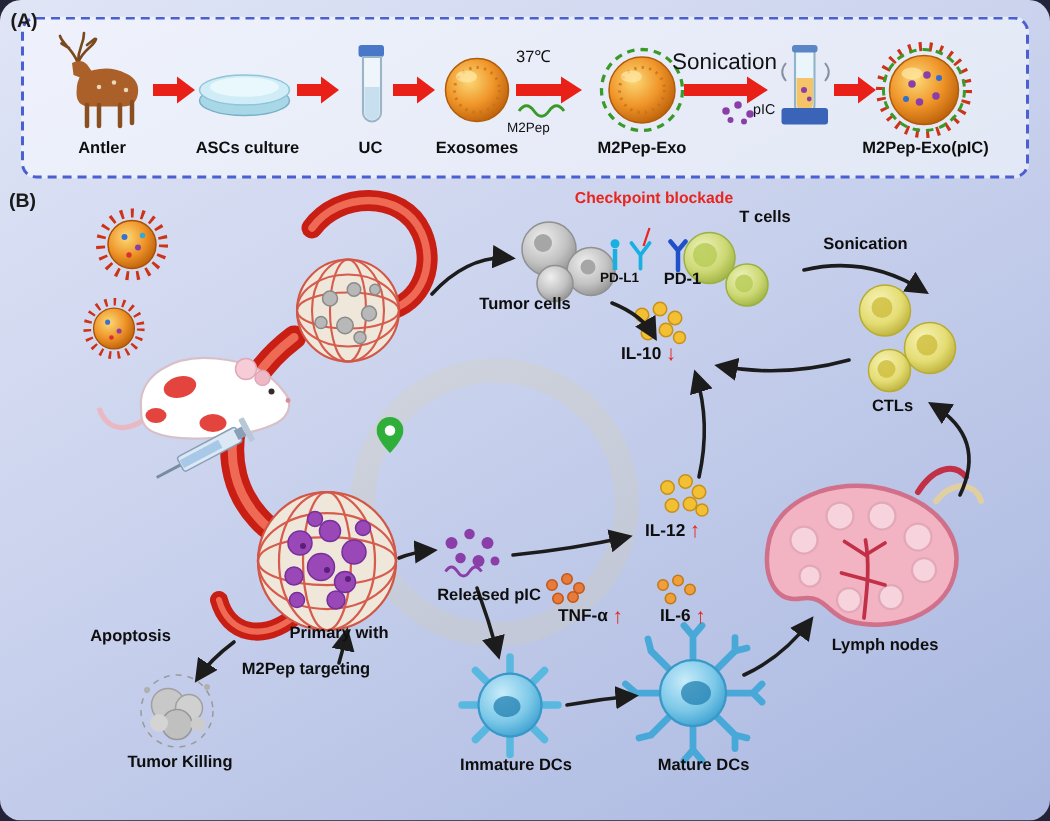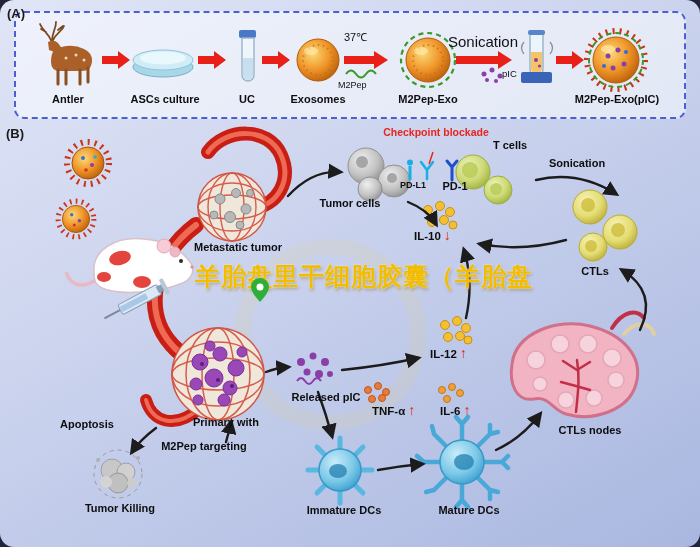--- a/index.html
+++ b/index.html
@@ -404,24 +404,23 @@
 
   <div class="checkpoint">
     <div>Checkpoint blockade</div>
   </div>
 
   <div class="lbl" style="left:486px;top:139px;width:48px;text-align:center">T cells</div>
   <div class="lbl" style="left:541px;top:157px;width:72px">Sonication</div>
   <div class="lbl" style="left:312px;top:197px;width:76px">Tumor cells</div>
   <div class="lbl" style="left:393px;top:180px;width:40px;font-size:9px">PD-L1</div>
   <div class="lbl" style="left:438px;top:180px;width:34px;font-size:11px">PD-1</div>
-  <div class="lbl" style="left:168px;top:241px;width:140px">Metastatic tumor</div>
   <div class="lbl" style="left:572px;top:265px;width:46px">CTLs</div>
   <div class="lbl" style="left:276px;top:391px;width:100px">Released pIC</div>
-  <div class="lbl" style="left:538px;top:424px;width:104px">CTLs nodes</div>
+  <div class="lbl" style="left:538px;top:424px;width:104px">Lymph nodes</div>
   <div class="lbl" style="left:50px;top:418px;width:74px">Apoptosis</div>
   <div class="lbl" style="left:174px;top:416px;width:104px">Primary with</div>
   <div class="lbl" style="left:146px;top:440px;width:116px">M2Pep targeting</div>
   <div class="lbl" style="left:72px;top:502px;width:96px">Tumor Killing</div>
   <div class="lbl" style="left:298px;top:504px;width:92px">Immature DCs</div>
   <div class="lbl" style="left:426px;top:504px;width:86px">Mature DCs</div>
 
   <div class="cyto" style="left:414px;top:228px">
     <span>IL-10</span>
     <span class="arr">↓</span>
@@ -433,21 +432,20 @@
   <div class="cyto" style="left:372px;top:403px">
     <span>TNF-α</span>
     <span class="arr">↑</span>
   </div>
   <div class="cyto" style="left:440px;top:403px">
     <span>IL-6</span>
     <span class="arr">↑</span>
   </div>
 
   <div class="watermark">
-    <div>羊胎盘里干细胞胶囊（羊胎盘</div>
   </div>
   <div class="pin">
     <svg width="18" height="24" viewBox="0 0 18 24">
       <path d="M9 0 C4 0 0 4 0 9 c0 6 9 15 9 15 s9 -9 9 -15 C18 4 14 0 9 0 z" fill="#2fae3a"></path>
       <circle cx="9" cy="9" r="3.5" fill="#ffffff"></circle>
     </svg>
   </div>
 
 </div>
 

